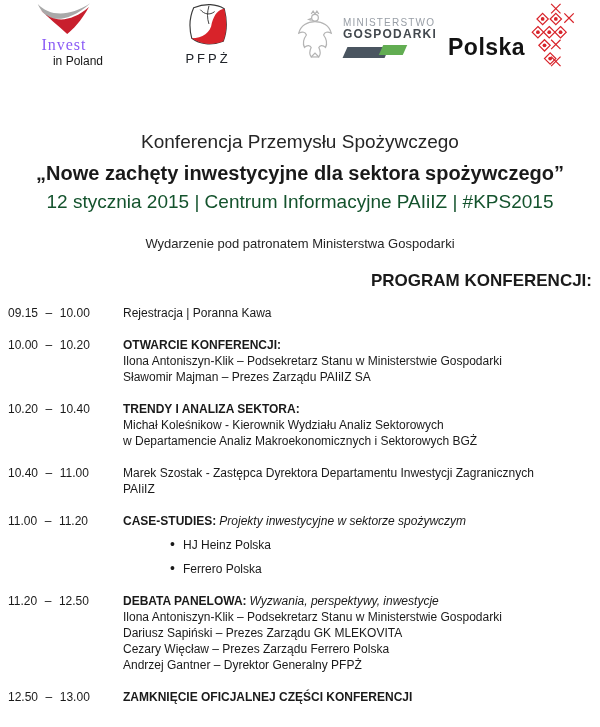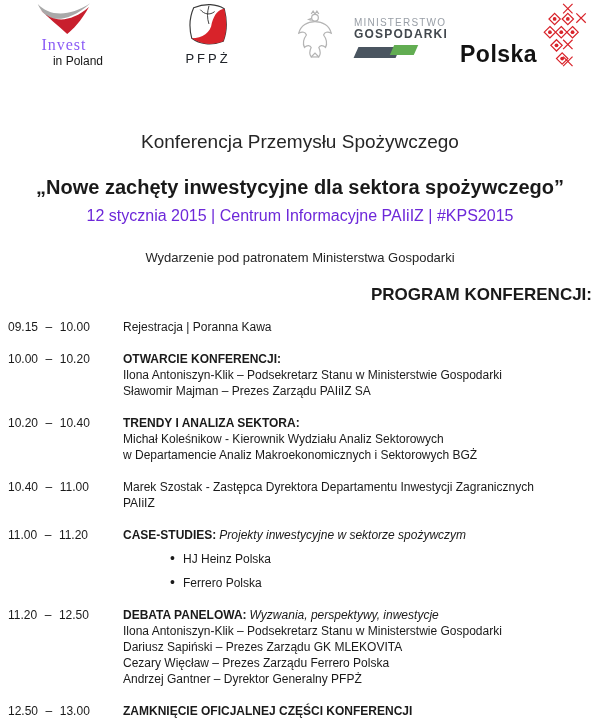--- a/index.html
+++ b/index.html
@@ -19,35 +19,35 @@
 
   .logo-invest { left: 24px; top: 2px; width: 80px; text-align: center; }
   .logo-invest svg { display: block; margin: 0 auto; }
   .invest-main { font-family: "Liberation Serif", serif; font-size: 16px; line-height: 22px; color: #8b5cf6; letter-spacing: 1px; }
   .invest-sub  { font-family: Liberation Sans, sans-serif; font-size: 12px; line-height: 11px; color: #161616; text-align: right; padding-right: 1px; }
 
   .logo-pfpz { left: 184px; top: 3px; width: 48px; text-align: center; }
   .pfpz-label { font-size: 13px; letter-spacing: 3px; color: #20242a; margin-top: 2px; }
 
   .logo-ministry { left: 294px; top: 9px; display: flex; }
-  .ministry-text { margin-left: 18px; padding-top: 8px; }
+  .ministry-text { margin-left: 7px; padding-top: 8px; }
   .ministry-line1 { font-size: 10px; letter-spacing: 1.2px; color: #989ea6; line-height: 11px; }
   .ministry-line2 { font-size: 12px; font-weight: bold; letter-spacing: 1.2px; color: #42484e; line-height: 13px; }
   .ministry-bars { position: relative; height: 14px; margin-top: 4px; }
   .bar-dark  { position: absolute; left: 2px; top: 2px; width: 42px; height: 11px; background: #4a5560; transform: skewX(-24deg); }
   .bar-green { position: absolute; left: 38px; top: 0px; width: 24px; height: 10px; background: #62ad52; transform: skewX(-24deg); }
 
-  .logo-polska { left: 460px; top: 2px; display: flex; align-items: flex-end; }
+  .logo-polska { left: 448px; top: 2px; display: flex; align-items: center; }
   .polska-label { font-size: 23px; font-weight: bold; color: #121212; margin: 24px 5px 0 0; letter-spacing: 0.5px; }
 
   
   .title-block { text-align: center; margin-top: 58px; }
   .title-main { font-size: 19px; font-weight: normal; line-height: 24px; color: #262626; }
-  .title-sub  { font-size: 20px; font-weight: bold; line-height: 24px; margin-top: 21px; color: #1a1a1a; }
-  .title-meta { font-size: 16px; line-height: 18px; margin-top: 8px; color: #6d28d9; }
+  .title-sub  { font-size: 20px; font-weight: bold; line-height: 24px; margin-top: 7px; color: #1a1a1a; }
+  .title-meta { font-size: 19px; line-height: 18px; margin-top: 8px; color: #14532d; }
   .title-patron { font-size: 13px; line-height: 16px; margin-top: 25px; color: #262626; }
 
   
   .program { padding: 0 8px; }
   .program-heading { font-size: 17px; font-weight: bold; margin-top: 21px; line-height: 16px; text-align: right; }
   .program-row { display: flex; margin-top: 16px; font-size: 12px; line-height: 16px; }
   .time-col { flex: 0 0 115px; word-spacing: 0.35em; }
   .content-col { flex: 1; max-width: 469px; }
   .session-title { font-weight: bold; }
   .session-subtitle { font-style: italic; padding-left: 3px; }

